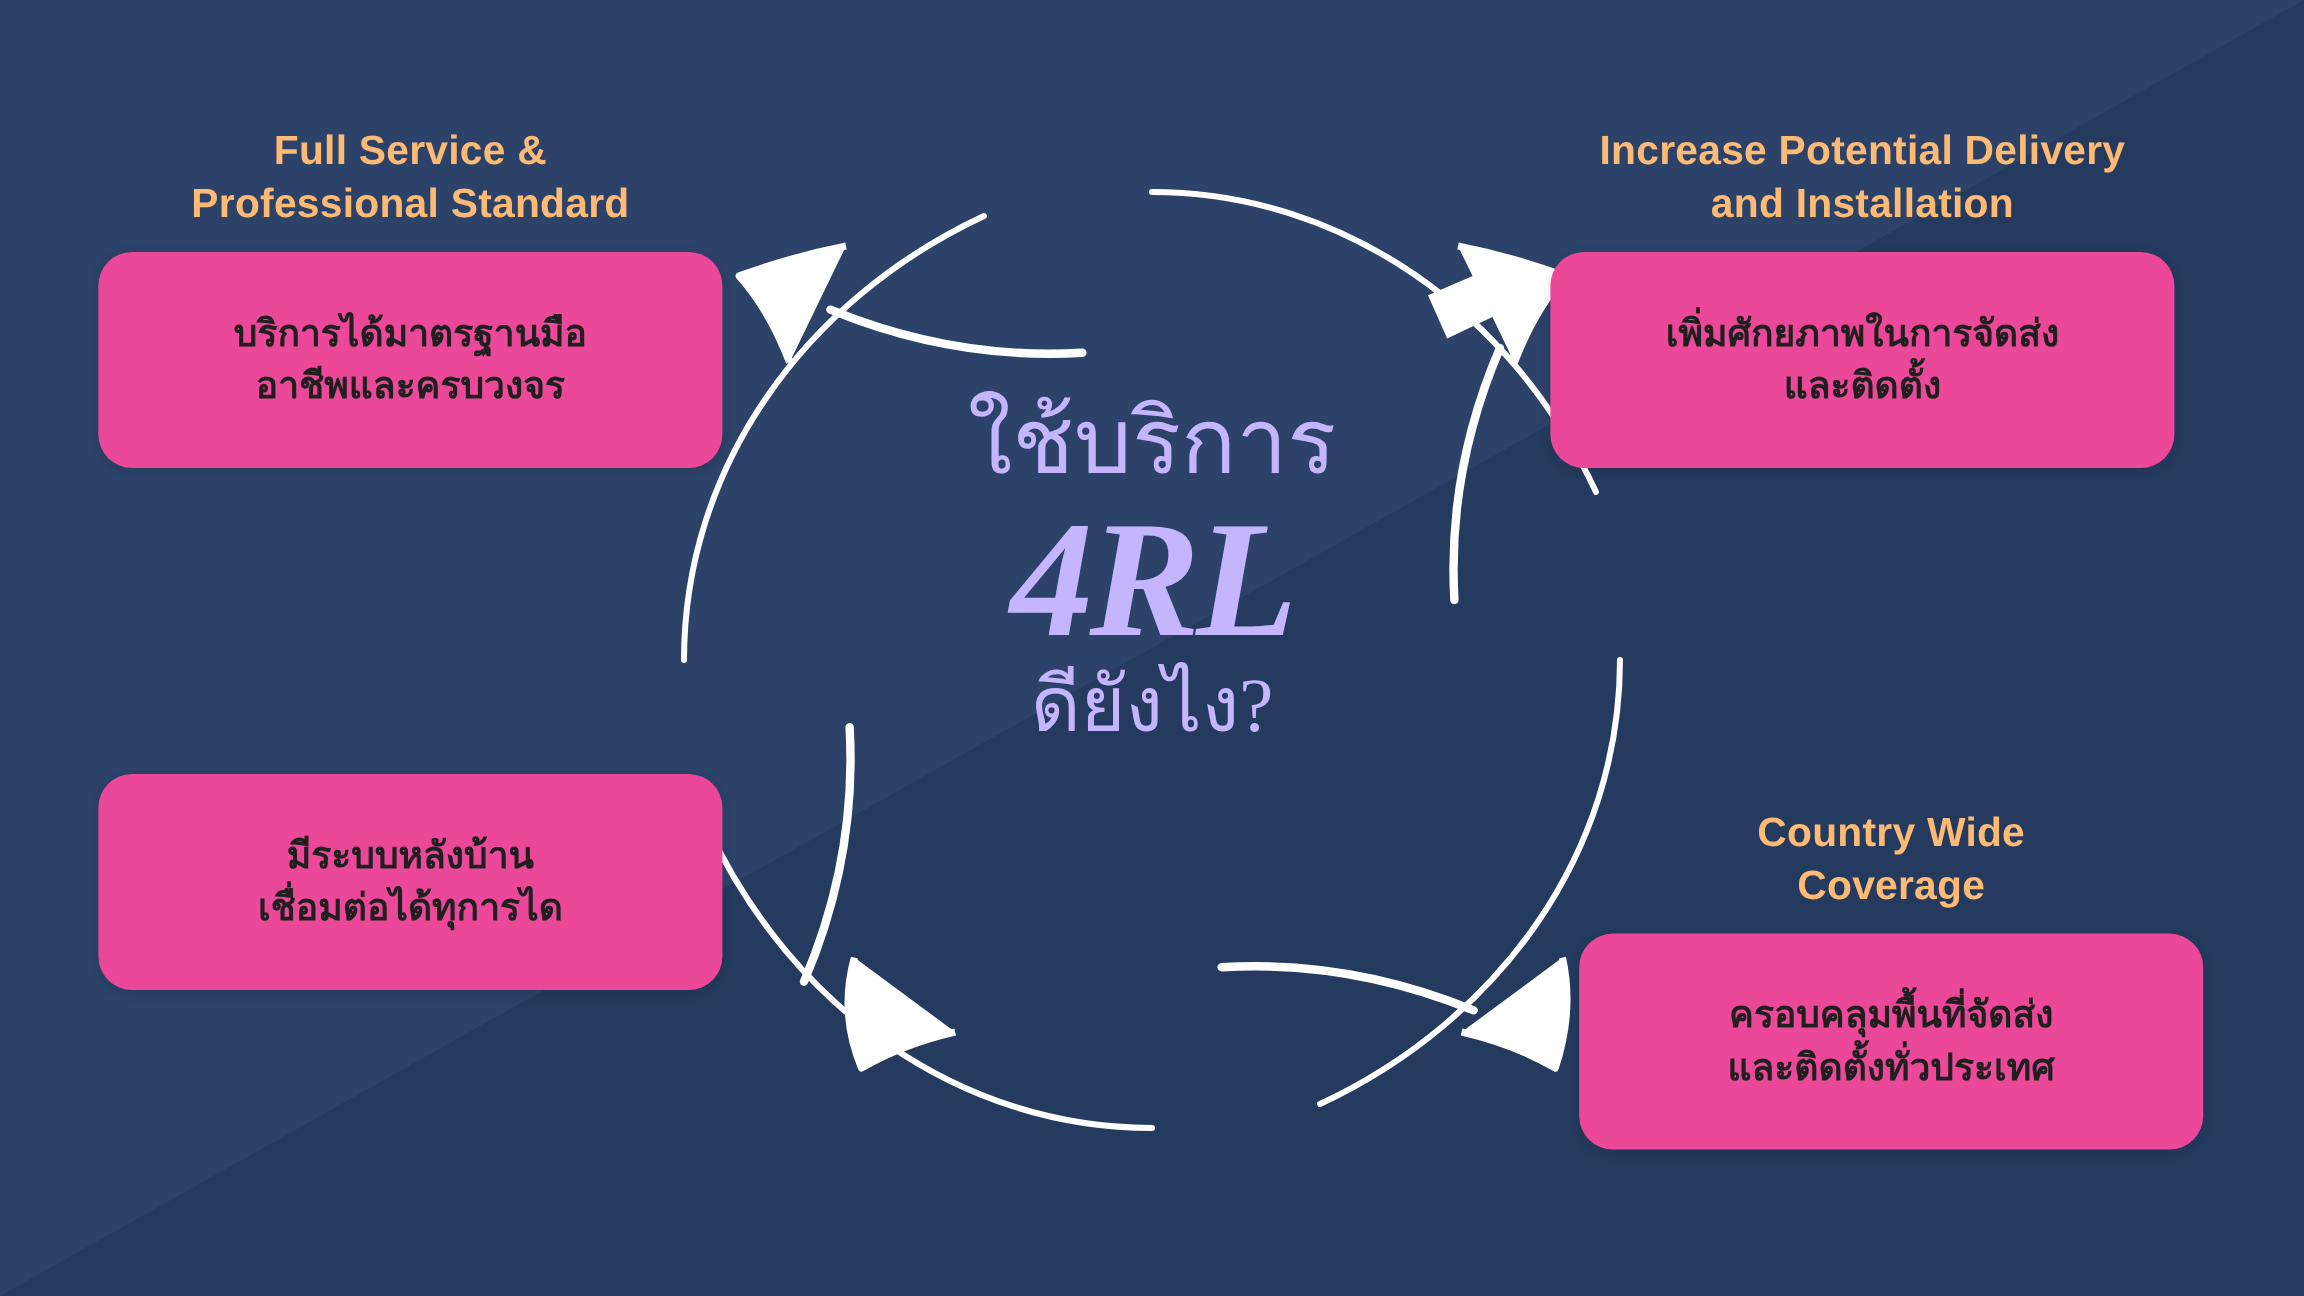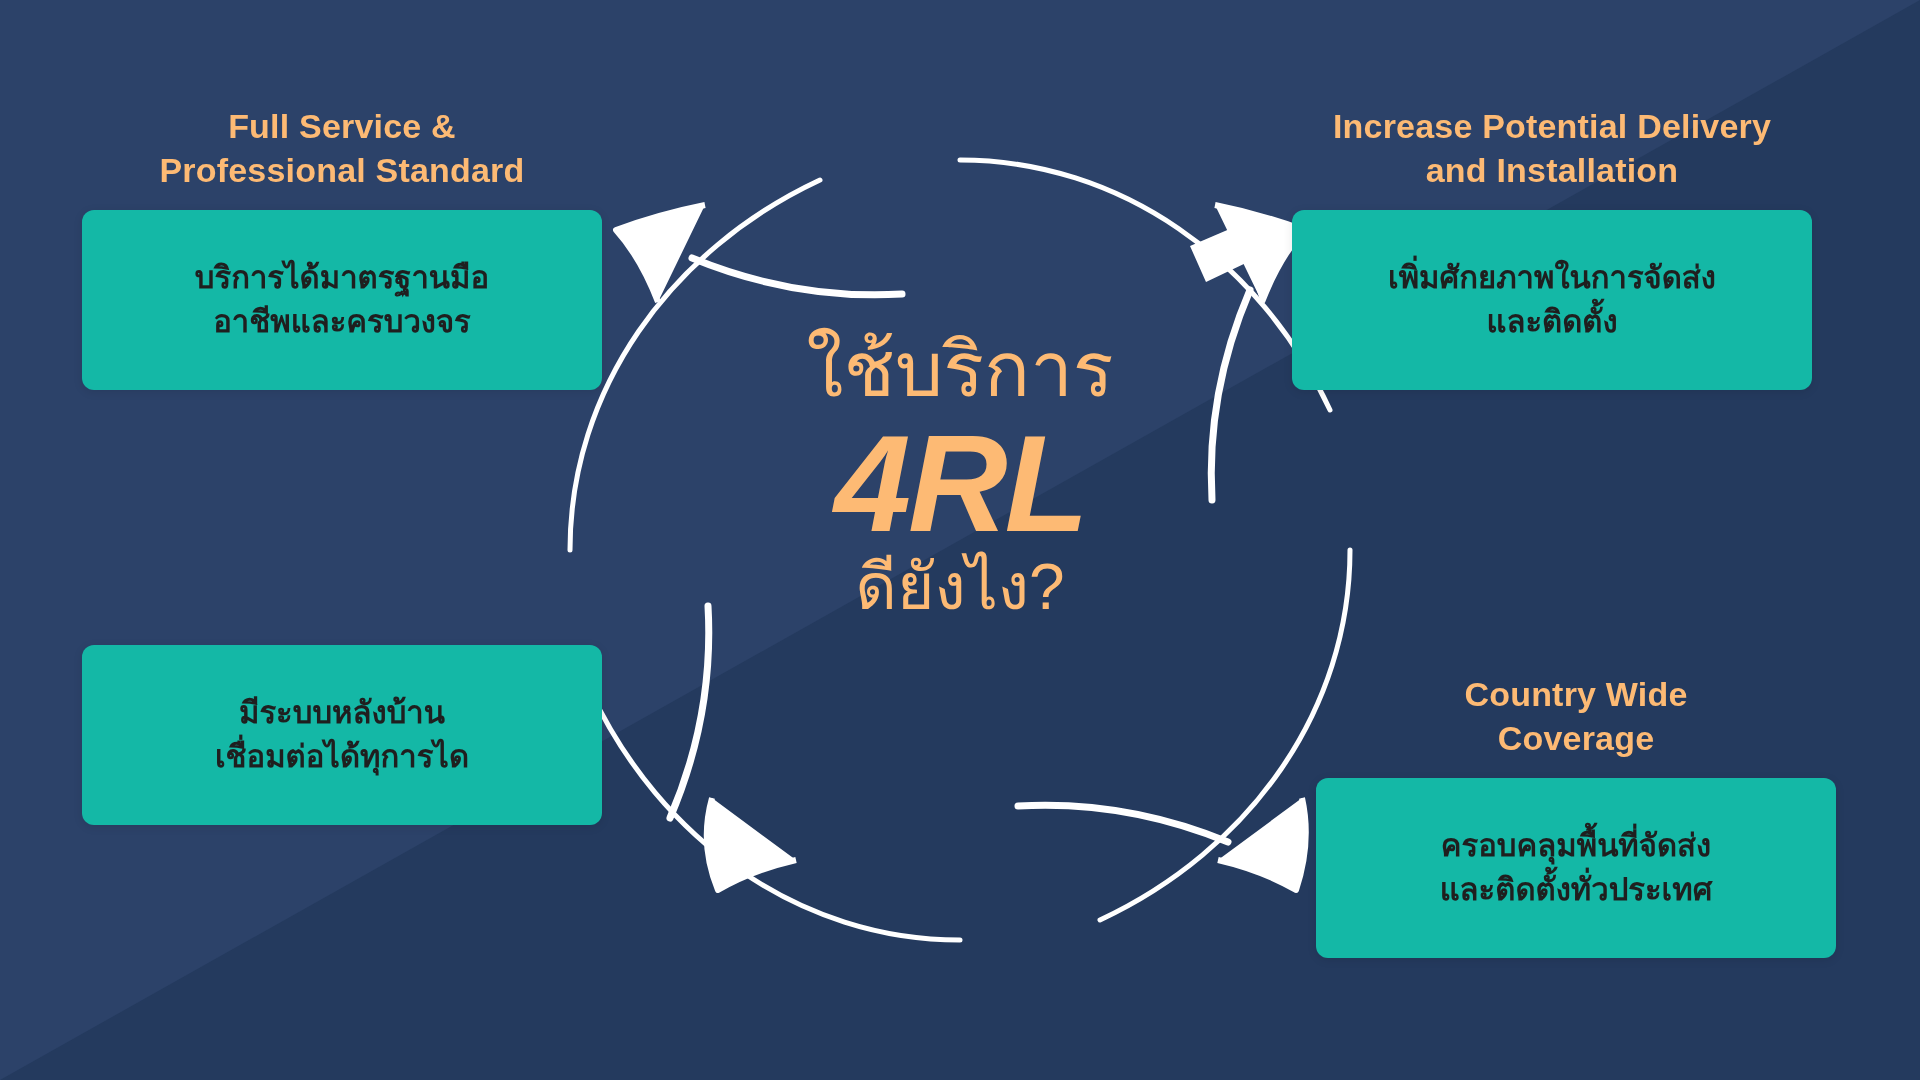--- a/index.html
+++ b/index.html
@@ -45,23 +45,24 @@
     overflow: visible;
   }
 
   
   #center-text {
     position: absolute;
     left: 660px;
     top: 330px;
     width: 600px;
     text-align: center;
-    color: #fdba74;
+    color: #c4b5fd;
     line-height: 1;
     pointer-events: none;
+    font-family: Liberation Serif, serif;
   }
   .ct-thai-top {
     font-size: 76px;
     font-weight: 400;
     letter-spacing: 0px;
     line-height: 1.05;
   }
   .ct-brand {
     font-size: 138px;
     font-weight: 700;
@@ -85,22 +86,22 @@
   .quad-heading {
     color: #fdba74;
     font-size: 34px;
     font-weight: 700;
     line-height: 1.28;
     text-align: center;
     letter-spacing: 0.2px;
     margin-bottom: 18px;
   }
   .card {
-    background: #14b8a6;
-    border-radius: 12px;
+    background: #ec4899;
+    border-radius: 28px;
     padding: 12px 26px;
     box-sizing: border-box;
     min-height: 180px;
     display: flex;
     flex-direction: column;
     align-items: center;
     justify-content: center;
     box-shadow: 0 2px 10px rgba(0,0,0,0.10);
   }
   .card-line {

